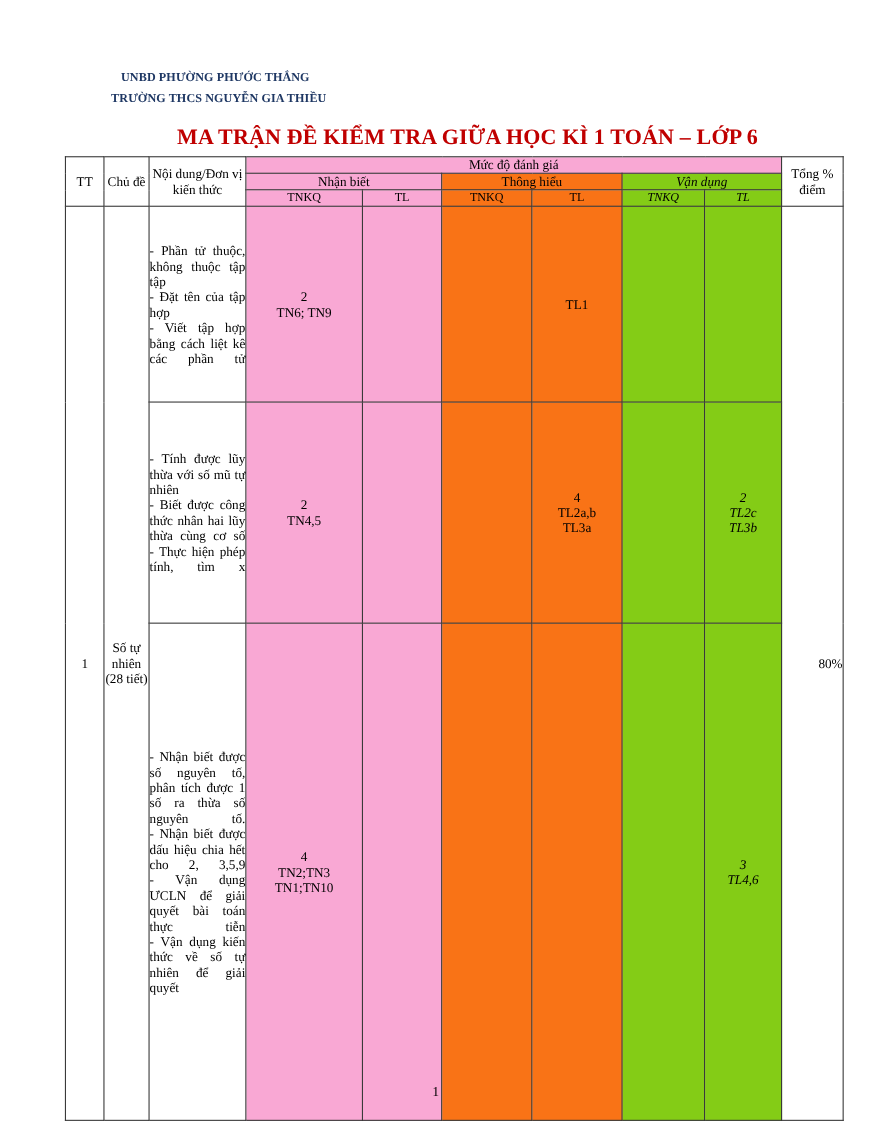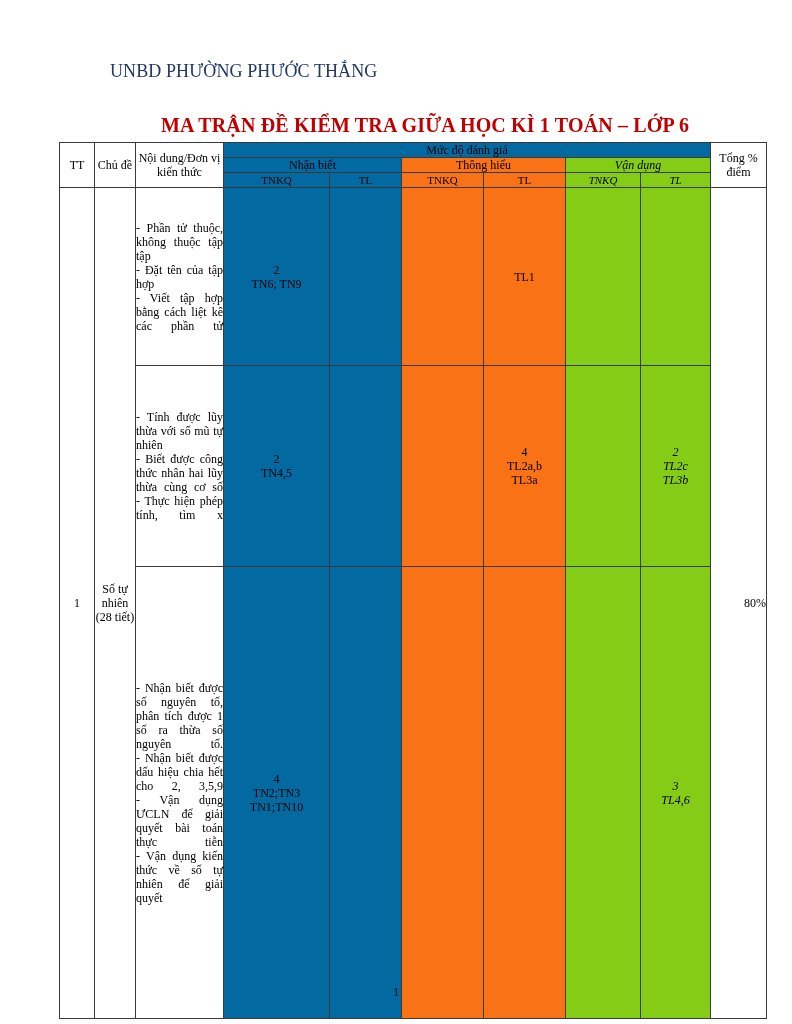--- a/index.html
+++ b/index.html
@@ -24,22 +24,22 @@
   }
 
   
   .hdr {
     position: absolute;
     left: 110px;
     top: 62px;
     width: 620px;
   }
   .hdr-line {
-    font-weight: normal;
-    font-size: 18px;
+    font-weight: bold;
+    font-size: 11px;
     line-height: 19px;
     color: #1F3864;
     letter-spacing: 0.1px;
     white-space: nowrap;
   }
   .hdr-line.l2 { margin-left: -9px; }
 
   .title {
     position: absolute;
     left: 0;
@@ -84,21 +84,21 @@
 
   .hcell {
     text-align: center;
     font-weight: bold;
     font-size: 12.5px;
     line-height: 14.5px;
     padding: 3px 2px;
   }
   .hcell.small { font-size: 11px; text-align: center; }
 
-  .peach { background: #0369a1; }
+  .peach { background: #f9a8d4; }
   .green { background: #f97316; }
   .blue  { background: #84cc16; font-style: italic; }
   .white { background: #ffffff; }
 
   .grp-head {
     text-align: center;
     font-weight: bold;
     font-size: 12.5px;
     padding: 4px 2px;
   }
@@ -162,20 +162,21 @@
     font-family: "Liberation Serif", "DejaVu Serif", serif;
   }
 </style>
 </head>
 <body>
 
 <div class="page">
 
   <div class="hdr">
     <div class="hdr-line">UNBD PHƯỜNG PHƯỚC THẮNG</div>
+    <div class="hdr-line l2">TRƯỜNG THCS NGUYỄN GIA THIỀU</div>
   </div>
 
   <div class="title">
     <span class="inner">MA TRẬN ĐỀ KIỂM TRA GIỮA HỌC KÌ 1 TOÁN – LỚP 6</span>
   </div>
 
   <table class="matrix">
     <colgroup>
       <col class="c-tt">
         <col class="c-chude">

